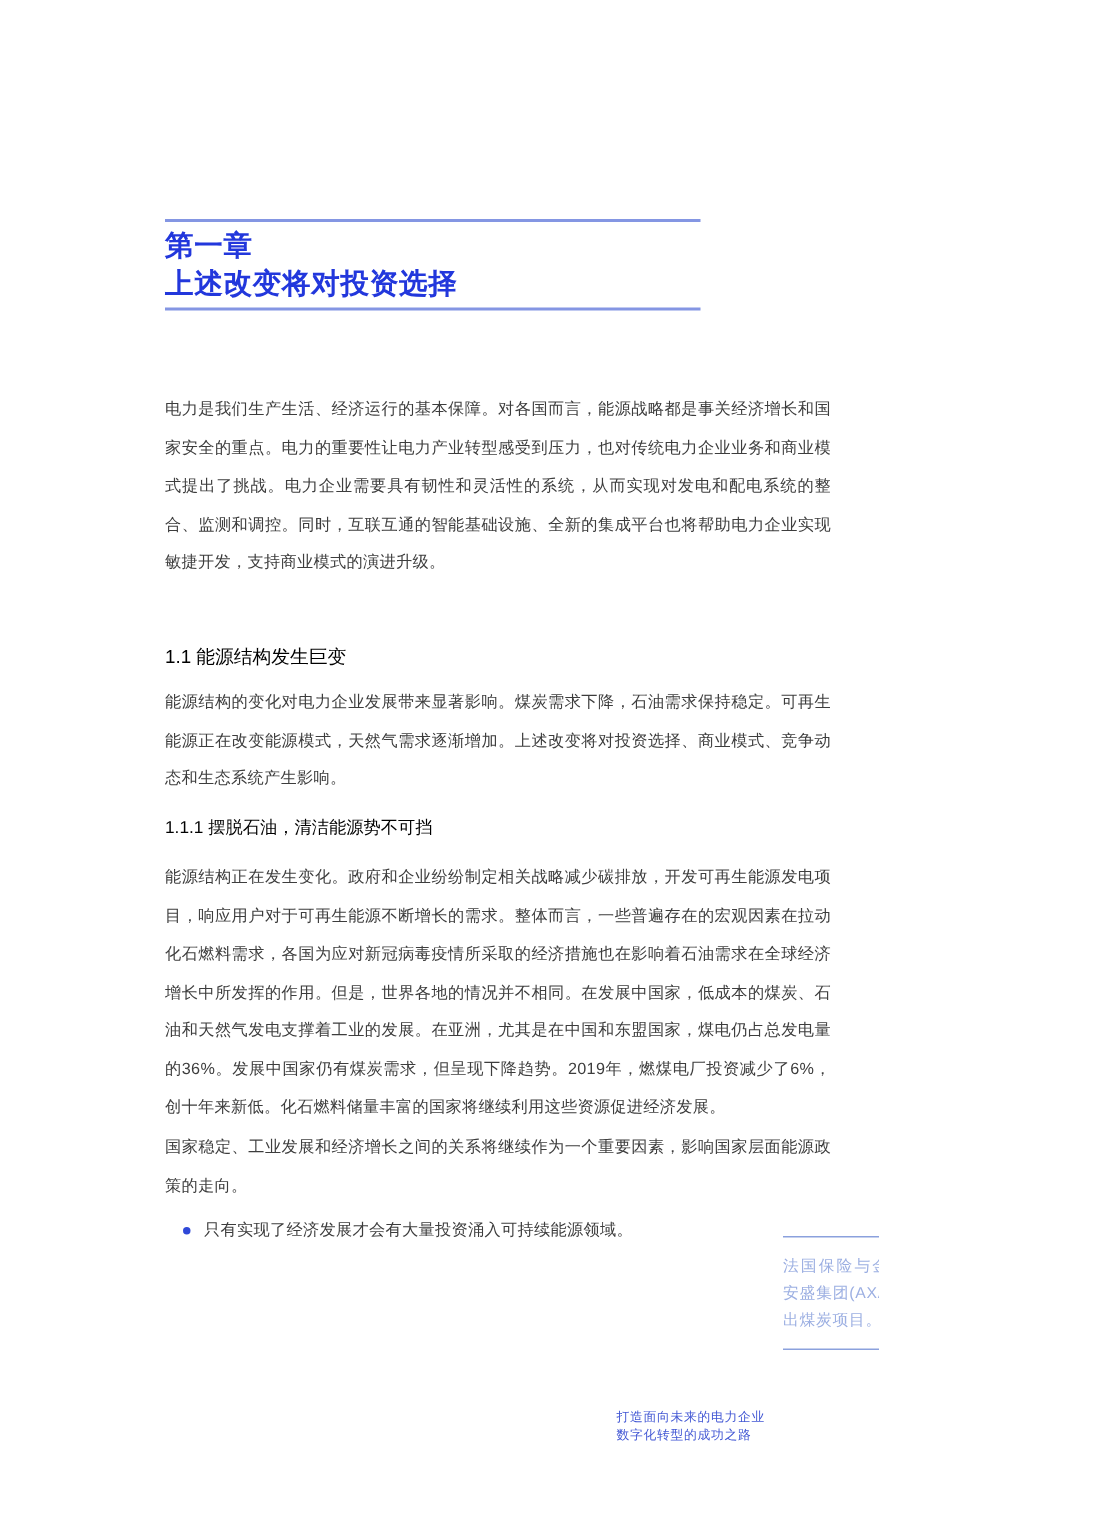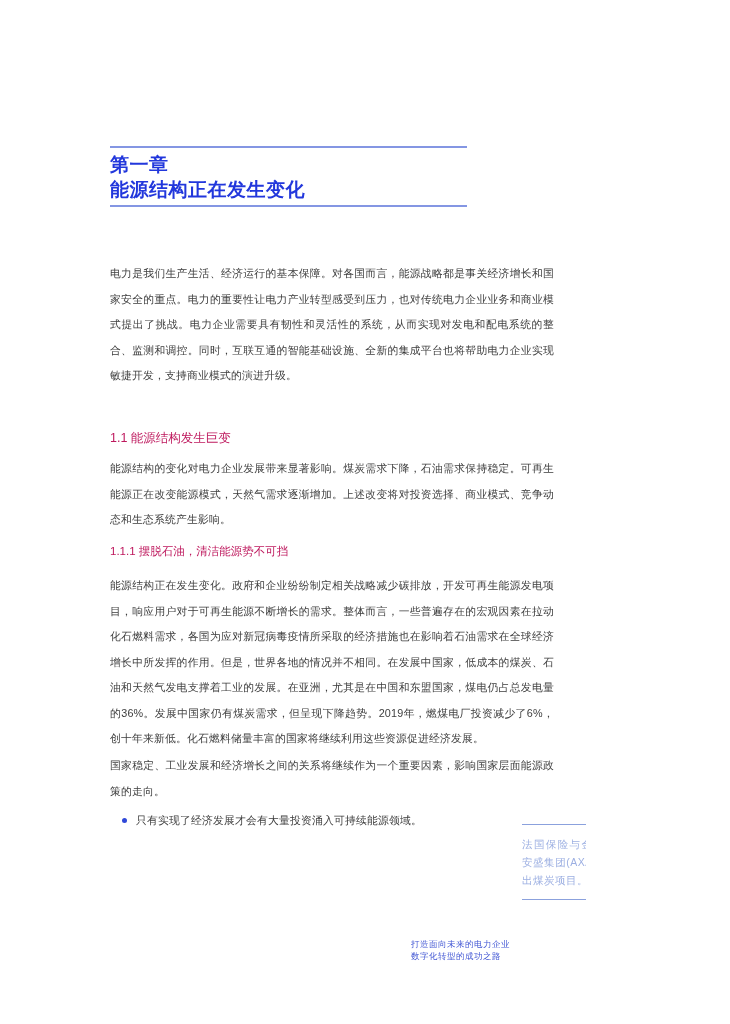--- a/index.html
+++ b/index.html
@@ -45,21 +45,21 @@
   }
   .p-intro   { top: 261px; }
   .p-s11     { top: 456px; }
   .p-s111a   { top: 573px; }
   .p-s111b   { top: 753px; }
 
   .h-section {
     position: absolute;
     left: 110px;
     width: 444px;
-    color: #be185d;
+    color: #000000;
     font-weight: normal;
     margin: 0;
   }
   .h-11  { top: 430px; font-size: 12.5px; }
   .h-111 { top: 544px; font-size: 11.5px; }
 
   
   .bullet-list {
     position: absolute;
     left: 110px;
@@ -134,21 +134,21 @@
     letter-spacing: 1px;
   }
 </style>
 </head>
 <body>
 
 <div class="page">
 
   <div class="chapter-header">
     <div class="chapter-label">第一章</div>
-    <div class="chapter-title">能源结构正在发生变化</div>
+    <div class="chapter-title">上述改变将对投资选择</div>
   </div>
 
   <div class="body-para p-intro">电力是我们生产生活、经济运行的基本保障。对各国而言，能源战略都是事关经济增长和国家安全的重点。电力的重要性让电力产业转型感受到压力，也对传统电力企业业务和商业模式提出了挑战。电力企业需要具有韧性和灵活性的系统，从而实现对发电和配电系统的整合、监测和调控。同时，互联互通的智能基础设施、全新的集成平台也将帮助电力企业实现敏捷开发，支持商业模式的演进升级。</div>
 
   <h2 class="h-section h-11">1.1 能源结构发生巨变</h2>
   <div class="body-para p-s11">能源结构的变化对电力企业发展带来显著影响。煤炭需求下降，石油需求保持稳定。可再生能源正在改变能源模式，天然气需求逐渐增加。上述改变将对投资选择、商业模式、竞争动态和生态系统产生影响。</div>
 
   <h3 class="h-section h-111">1.1.1 摆脱石油，清洁能源势不可挡</h3>
   <div class="body-para p-s111a">能源结构正在发生变化。政府和企业纷纷制定相关战略减少碳排放，开发可再生能源发电项目，响应用户对于可再生能源不断增长的需求。整体而言，一些普遍存在的宏观因素在拉动化石燃料需求，各国为应对新冠病毒疫情所采取的经济措施也在影响着石油需求在全球经济增长中所发挥的作用。但是，世界各地的情况并不相同。在发展中国家，低成本的煤炭、石油和天然气发电支撑着工业的发展。在亚洲，尤其是在中国和东盟国家，煤电仍占总发电量的36%。发展中国家仍有煤炭需求，但呈现下降趋势。2019年，燃煤电厂投资减少了6%，创十年来新低。化石燃料储量丰富的国家将继续利用这些资源促进经济发展。</div>
   <div class="body-para p-s111b">国家稳定、工业发展和经济增长之间的关系将继续作为一个重要因素，影响国家层面能源政策的走向。</div>

